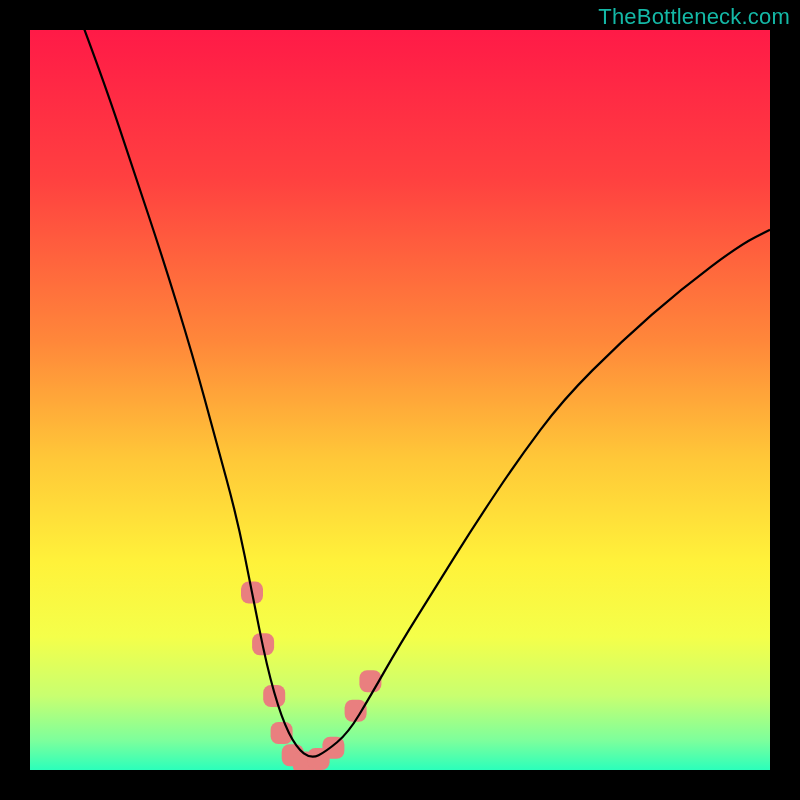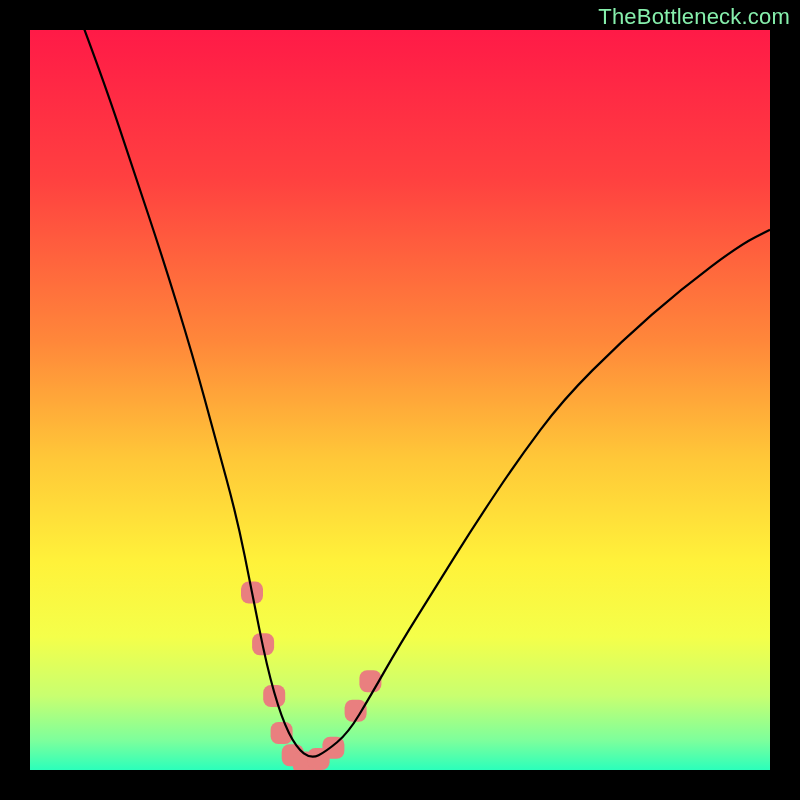--- a/index.html
+++ b/index.html
@@ -18,21 +18,21 @@
     width: 740px;
     height: 740px;
     overflow: hidden;
   }
   .attribution {
     position: absolute;
     top: 4px;
     right: 10px;
     font-size: 22px;
     font-weight: 500;
-    color: #86efac;
+    color: #14b8a6;
     z-index: 10;
     letter-spacing: 0.2px;
   }
   svg {
     position: absolute;
     inset: 0;
     width: 740px;
     height: 740px;
   }
 </style>

